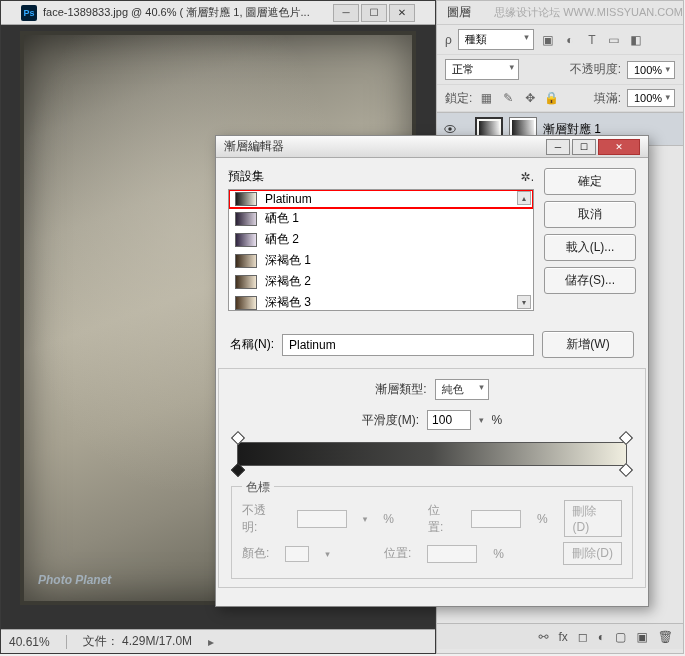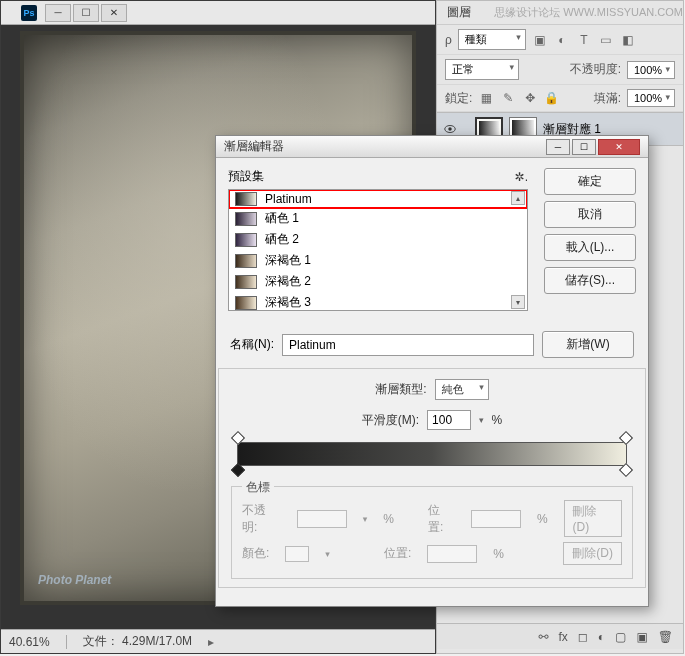--- a/index.html
+++ b/index.html
@@ -33,21 +33,21 @@
 .layer-thumb::after { content:""; position:absolute; inset:2px; background:linear-gradient(90deg,#222,#eee); }
 .mask { background:#fff; border:1px solid #777; }
 .footer-icons { position:absolute; bottom:4px; left:0; right:0; height:26px; background:#e2e2e2; border-top:1px solid #bbb; display:flex; align-items:center; justify-content:flex-end; gap:10px; padding:0 10px; color:#555; }
 
 .dialog { position:absolute; top:135px; left:215px; width:434px; height:472px; background:#f0f0f0; border:1px solid #888; box-shadow:4px 4px 12px rgba(0,0,0,.35); }
 .dialog-title { height:22px; background:linear-gradient(#fafafa,#dcdcdc); border-bottom:1px solid #aaa; display:flex; align-items:center; padding:0 8px; }
 .dialog-title .txt { flex:1; color:#333; }
 .dialog-title .btn { width:24px; height:16px; border:1px solid #888; margin-left:2px; display:flex; align-items:center; justify-content:center; font-size:9px; background:#e8e8e8; }
 .dialog-title .close { background:#c94f4f; border-color:#a33; color:#fff; width:42px; }
 
-.dialog-body { display:flex; padding:10px 12px 8px; gap:16px; }
+.dialog-body { display:flex; padding:10px 12px 8px; gap:10px; }
 .left-col { flex:1; }
 .right-col { width:92px; display:flex; flex-direction:column; gap:6px; }
 .ps-btn { background:#f5f5f5; border:1px solid #999; border-radius:3px; padding:4px 20px; text-align:center; box-shadow:0 1px 0 #fff inset; color:#222; }
 
 .presets-label { display:flex; align-items:center; justify-content:space-between; margin-bottom:4px; }
 .gear { font-size:12px; color:#333; }
 .preset-list { border:1px solid #999; background:#fff; height:122px; overflow:hidden; position:relative; }
 .preset-item { display:flex; align-items:center; padding:2px 6px; gap:8px; }
 .preset-item.sel { outline:2px solid red; outline-offset:-1px; }
 .swatch { width:22px; height:14px; border:1px solid #666; }
@@ -74,20 +74,21 @@
 .stop-row .field { width:50px; height:18px; border:1px solid #bbb; background:#f5f5f5; }
 .stop-row .mini-swatch { width:24px; height:16px; border:1px solid #bbb; background:#f5f5f5; }
 .del-btn { border:1px solid #bbb; padding:2px 8px; color:#aaa; background:#f2f2f2; margin-left:auto; }
 </style>
 </head>
 <body>
 
 <div class="main-window">
   <div class="main-titlebar">
     <div class="ps-icon">Ps</div>
+    <div class="title-text">face-1389833.jpg @ 40.6% ( 漸層對應 1, 圖層遮色片...</div>
     <div class="win-btns">
       <div class="win-btn">─</div>
       <div class="win-btn">☐</div>
       <div class="win-btn">✕</div>
     </div>
   </div>
   <div class="canvas-area">
     <div class="canvas-wrap">
       <div class="photo">
         <div class="watermark">Photo Planet</div>
@@ -100,21 +101,21 @@
       <span style="color:#666">▸</span>
     </div>
   </div>
 </div>
 
 <div class="layers-panel">
   <div class="watermark-top">思缘设计论坛   WWW.MISSYUAN.COM</div>
   <div class="panel-header">圖層</div>
   <div class="panel-row">
     <span style="color:#555">ρ</span>
-    <div class="dd" style="width:68px">種類</div>
+    <div class="dd" style="width:76px">種類</div>
     <div class="mini-icon">▣</div>
     <div class="mini-icon">◐</div>
     <div class="mini-icon">T</div>
     <div class="mini-icon">▭</div>
     <div class="mini-icon">◧</div>
   </div>
   <div class="panel-row">
     <div class="dd" style="width:74px">正常</div>
     <span style="margin-left:auto;color:#555">不透明度:</span>
     <div class="dd" style="width:48px">100%</div>

